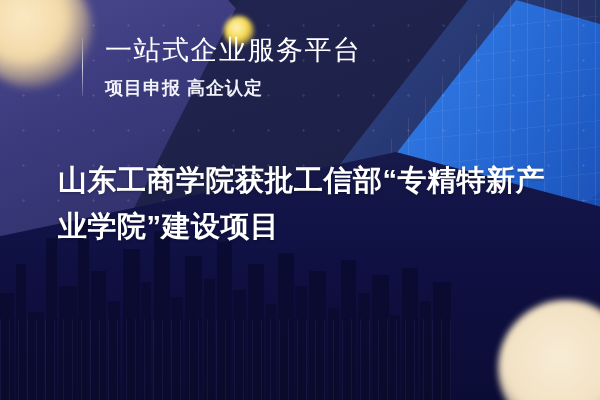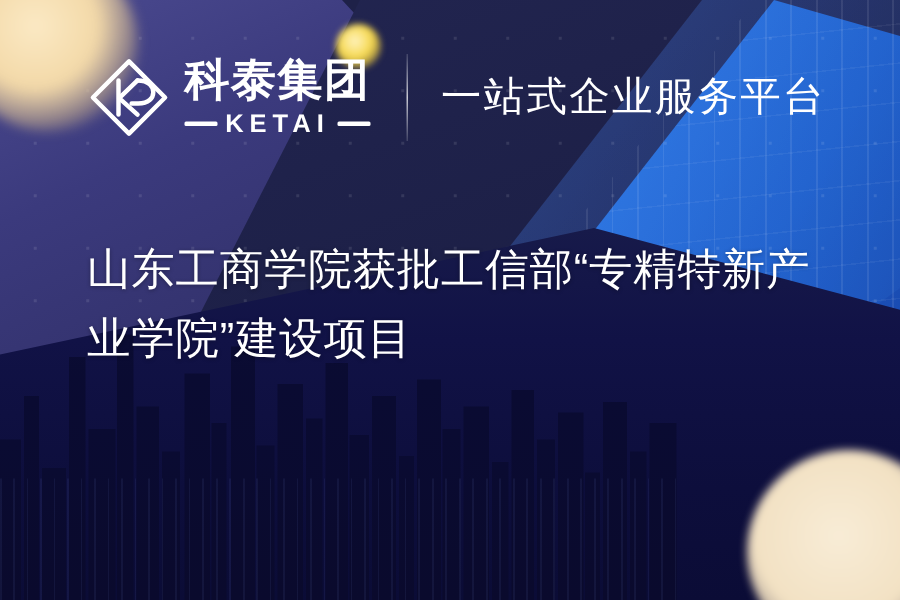--- a/index.html
+++ b/index.html
@@ -133,21 +133,21 @@
     letter-spacing:1.5px;white-space:nowrap;
   }
   .tagline-sub{
     font-size:18px;line-height:1.1;color:#f2f2fa;font-weight:700;
     letter-spacing:1px;white-space:nowrap;
   }
 
   
   .headline{
     position:absolute;left:58px;top:158px;width:500px;
-    color:#ffffff;font-weight:400;font-size:29px;line-height:1.58;
+    color:#ffffff;font-weight:700;font-size:29px;line-height:1.58;
     letter-spacing:.5px;
     text-shadow:0 1px 3px rgba(0,0,0,.32);
   }
 </style>
 </head>
 <body>
 
 <div id="banner">
 
   <div class="bg-base"></div>
@@ -192,42 +192,25 @@
     <i style="left:95%;width:4%;height:64%"></i>
     <span class="skyline-lines"></span>
   </div>
 
   <div class="glow glow-tl"></div>
   <div class="glow glow-dot"></div>
   <div class="glow glow-br"></div>
 
   <div class="header">
 
-    <div class="logo-block">
-      <svg class="logo-mark" viewBox="0 0 64 64">
-        <g fill="none" stroke="#ffffff" stroke-width="3.4" stroke-linejoin="round" stroke-linecap="round">
-          <path d="M32 4.5 L59.5 32 L32 59.5 L4.5 32 Z" rx="6" stroke-linejoin="round" style="stroke-dasharray:none" transform="translate(0,0)"></path>
-          <path d="M24 19 L24 45"></path>
-          <path d="M38.5 19 L24.5 32.5 L38.5 45"></path>
-          <path d="M38.5 19 C47.5 19 50.5 24 50.5 28 C50.5 32.5 47 36.5 39 36.5 L34 36.5"></path>
-        </g>
-      </svg>
-      <div class="logo-words">
-        <div class="logo-cn">科泰集团</div>
-        <div class="logo-en-row">
-          <span class="dash"></span>
-          <span class="logo-en">KETAI</span>
-          <span class="dash"></span>
-        </div>
-      </div>
-    </div>
 
     <div class="divider"></div>
 
     <div class="tagline">
       <div class="tagline-main">一站式企业服务平台</div>
+      <div class="tagline-sub">项目申报 高企认定</div>
     </div>
 
   </div>
 
   <div class="headline">山东工商学院获批工信部“专精特新产业学院”建设项目</div>
 
 </div>
 
 </body></html>

